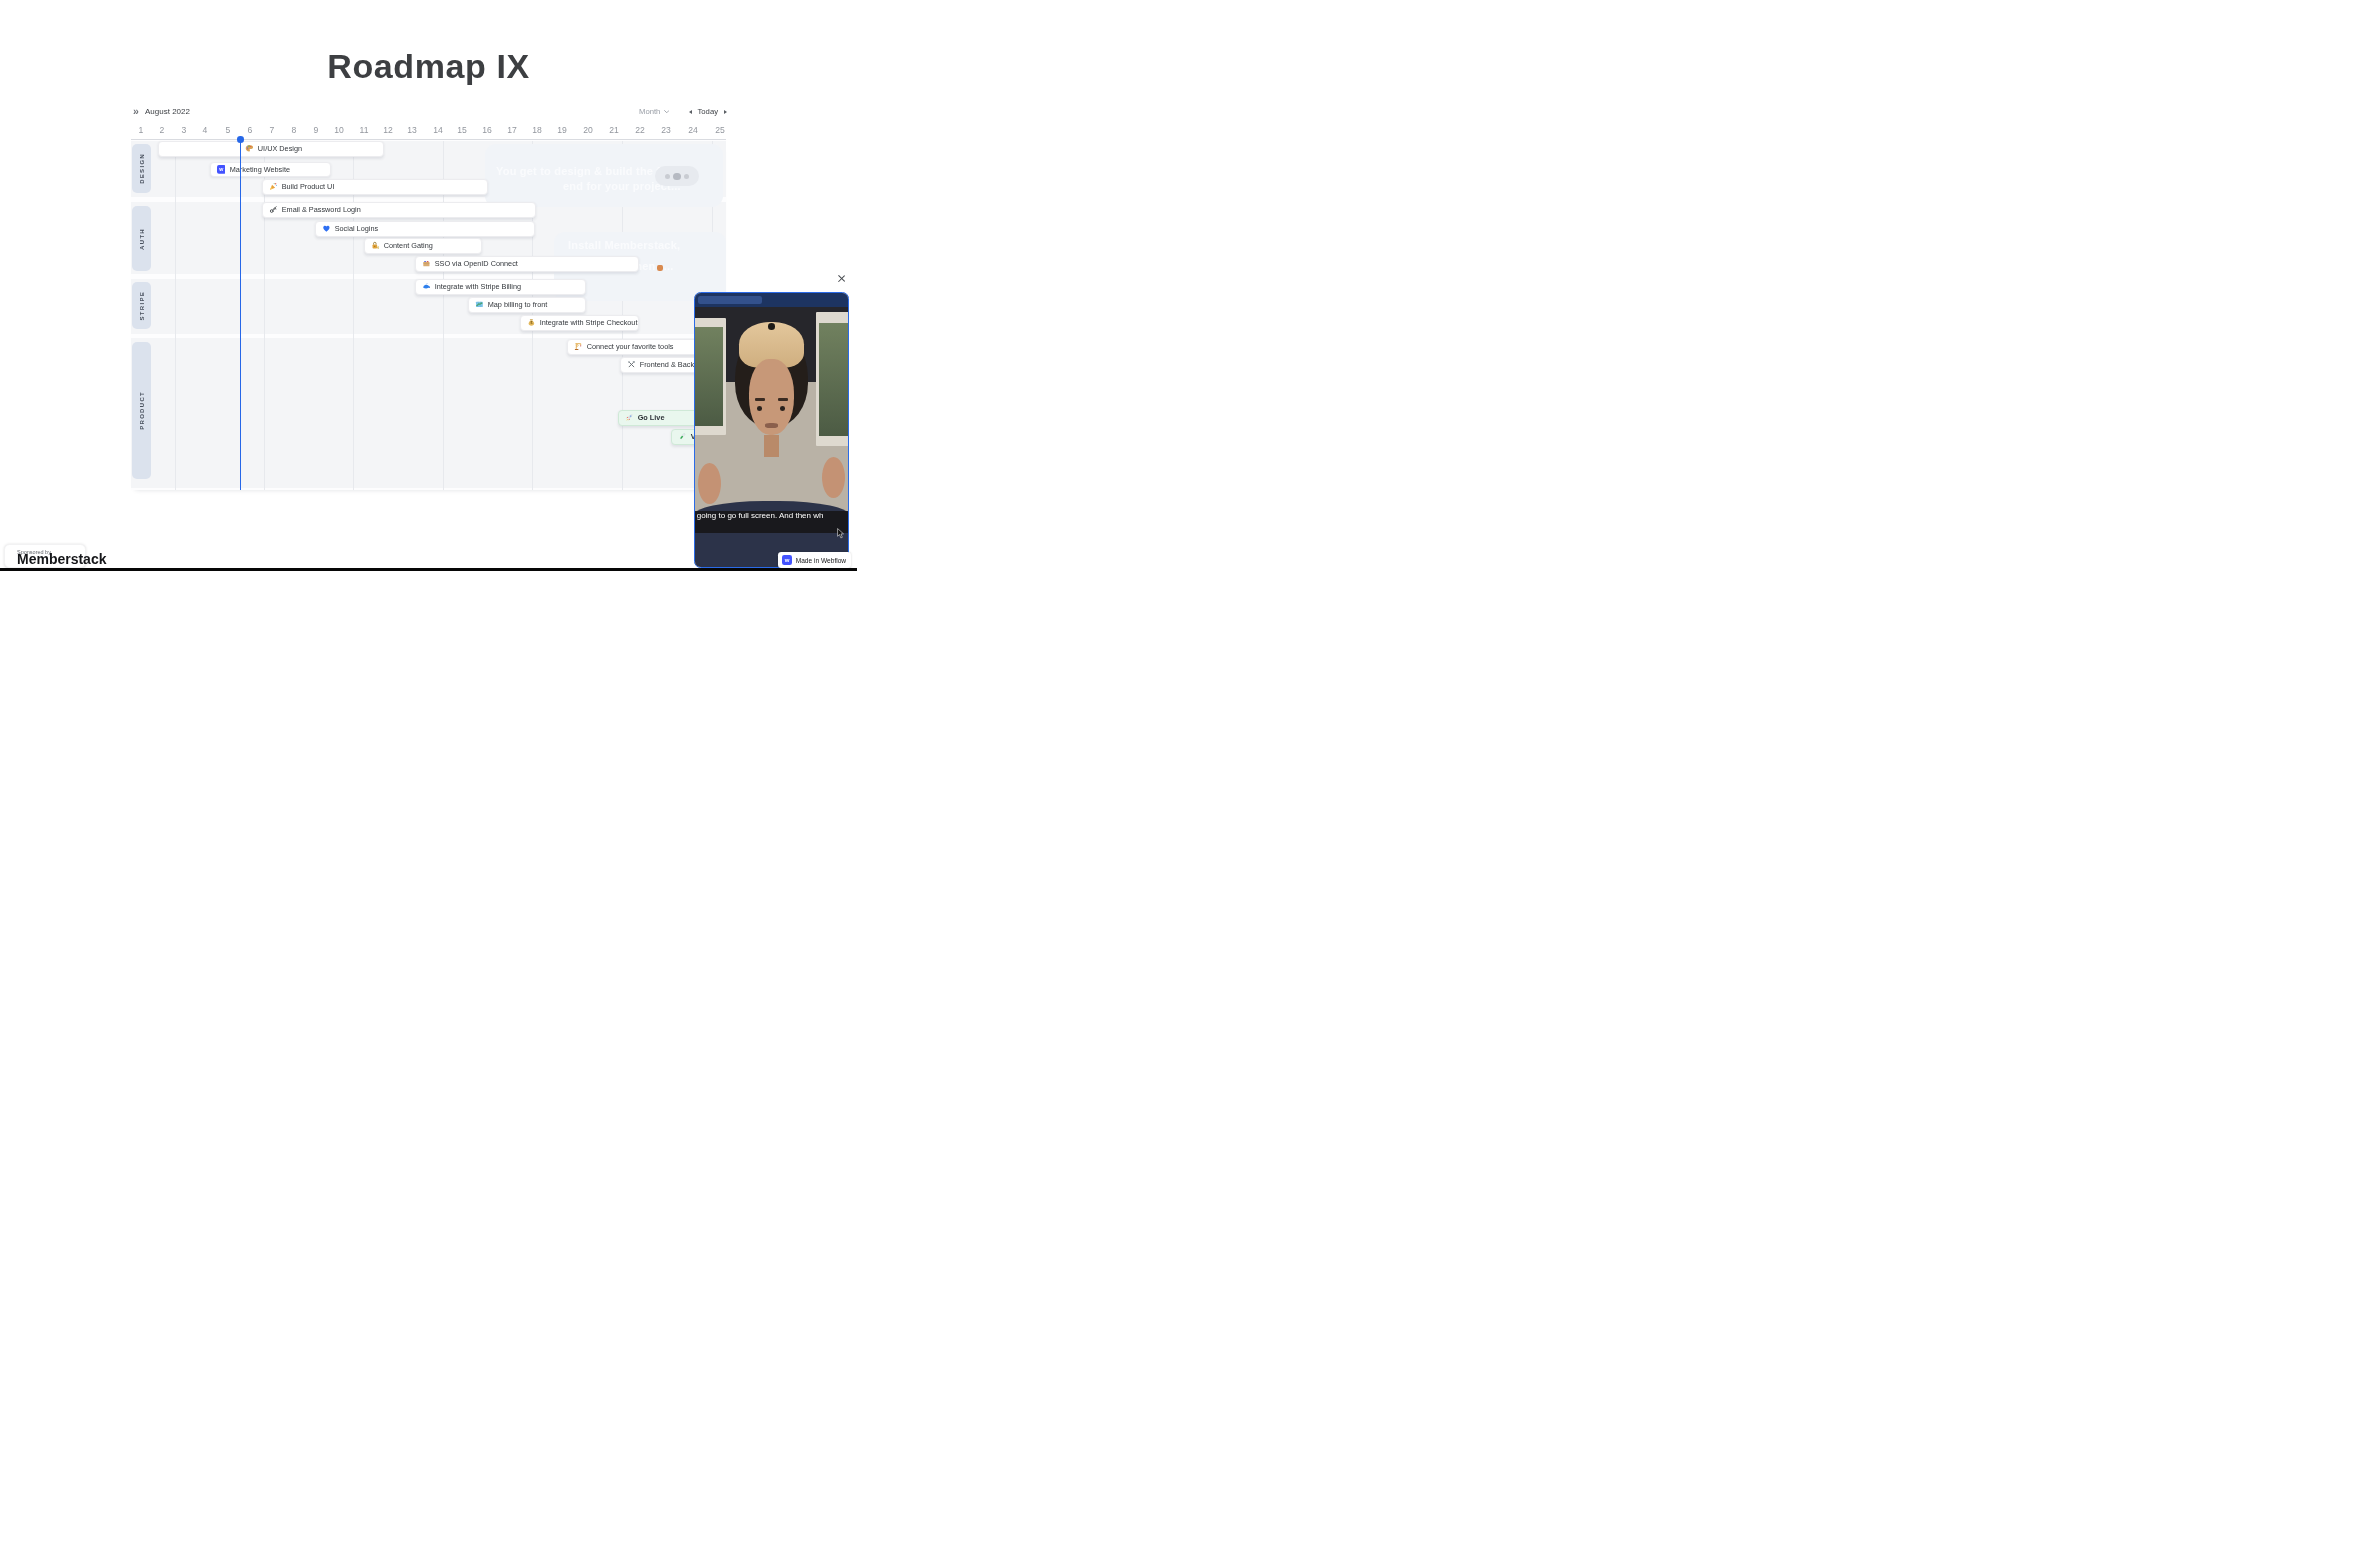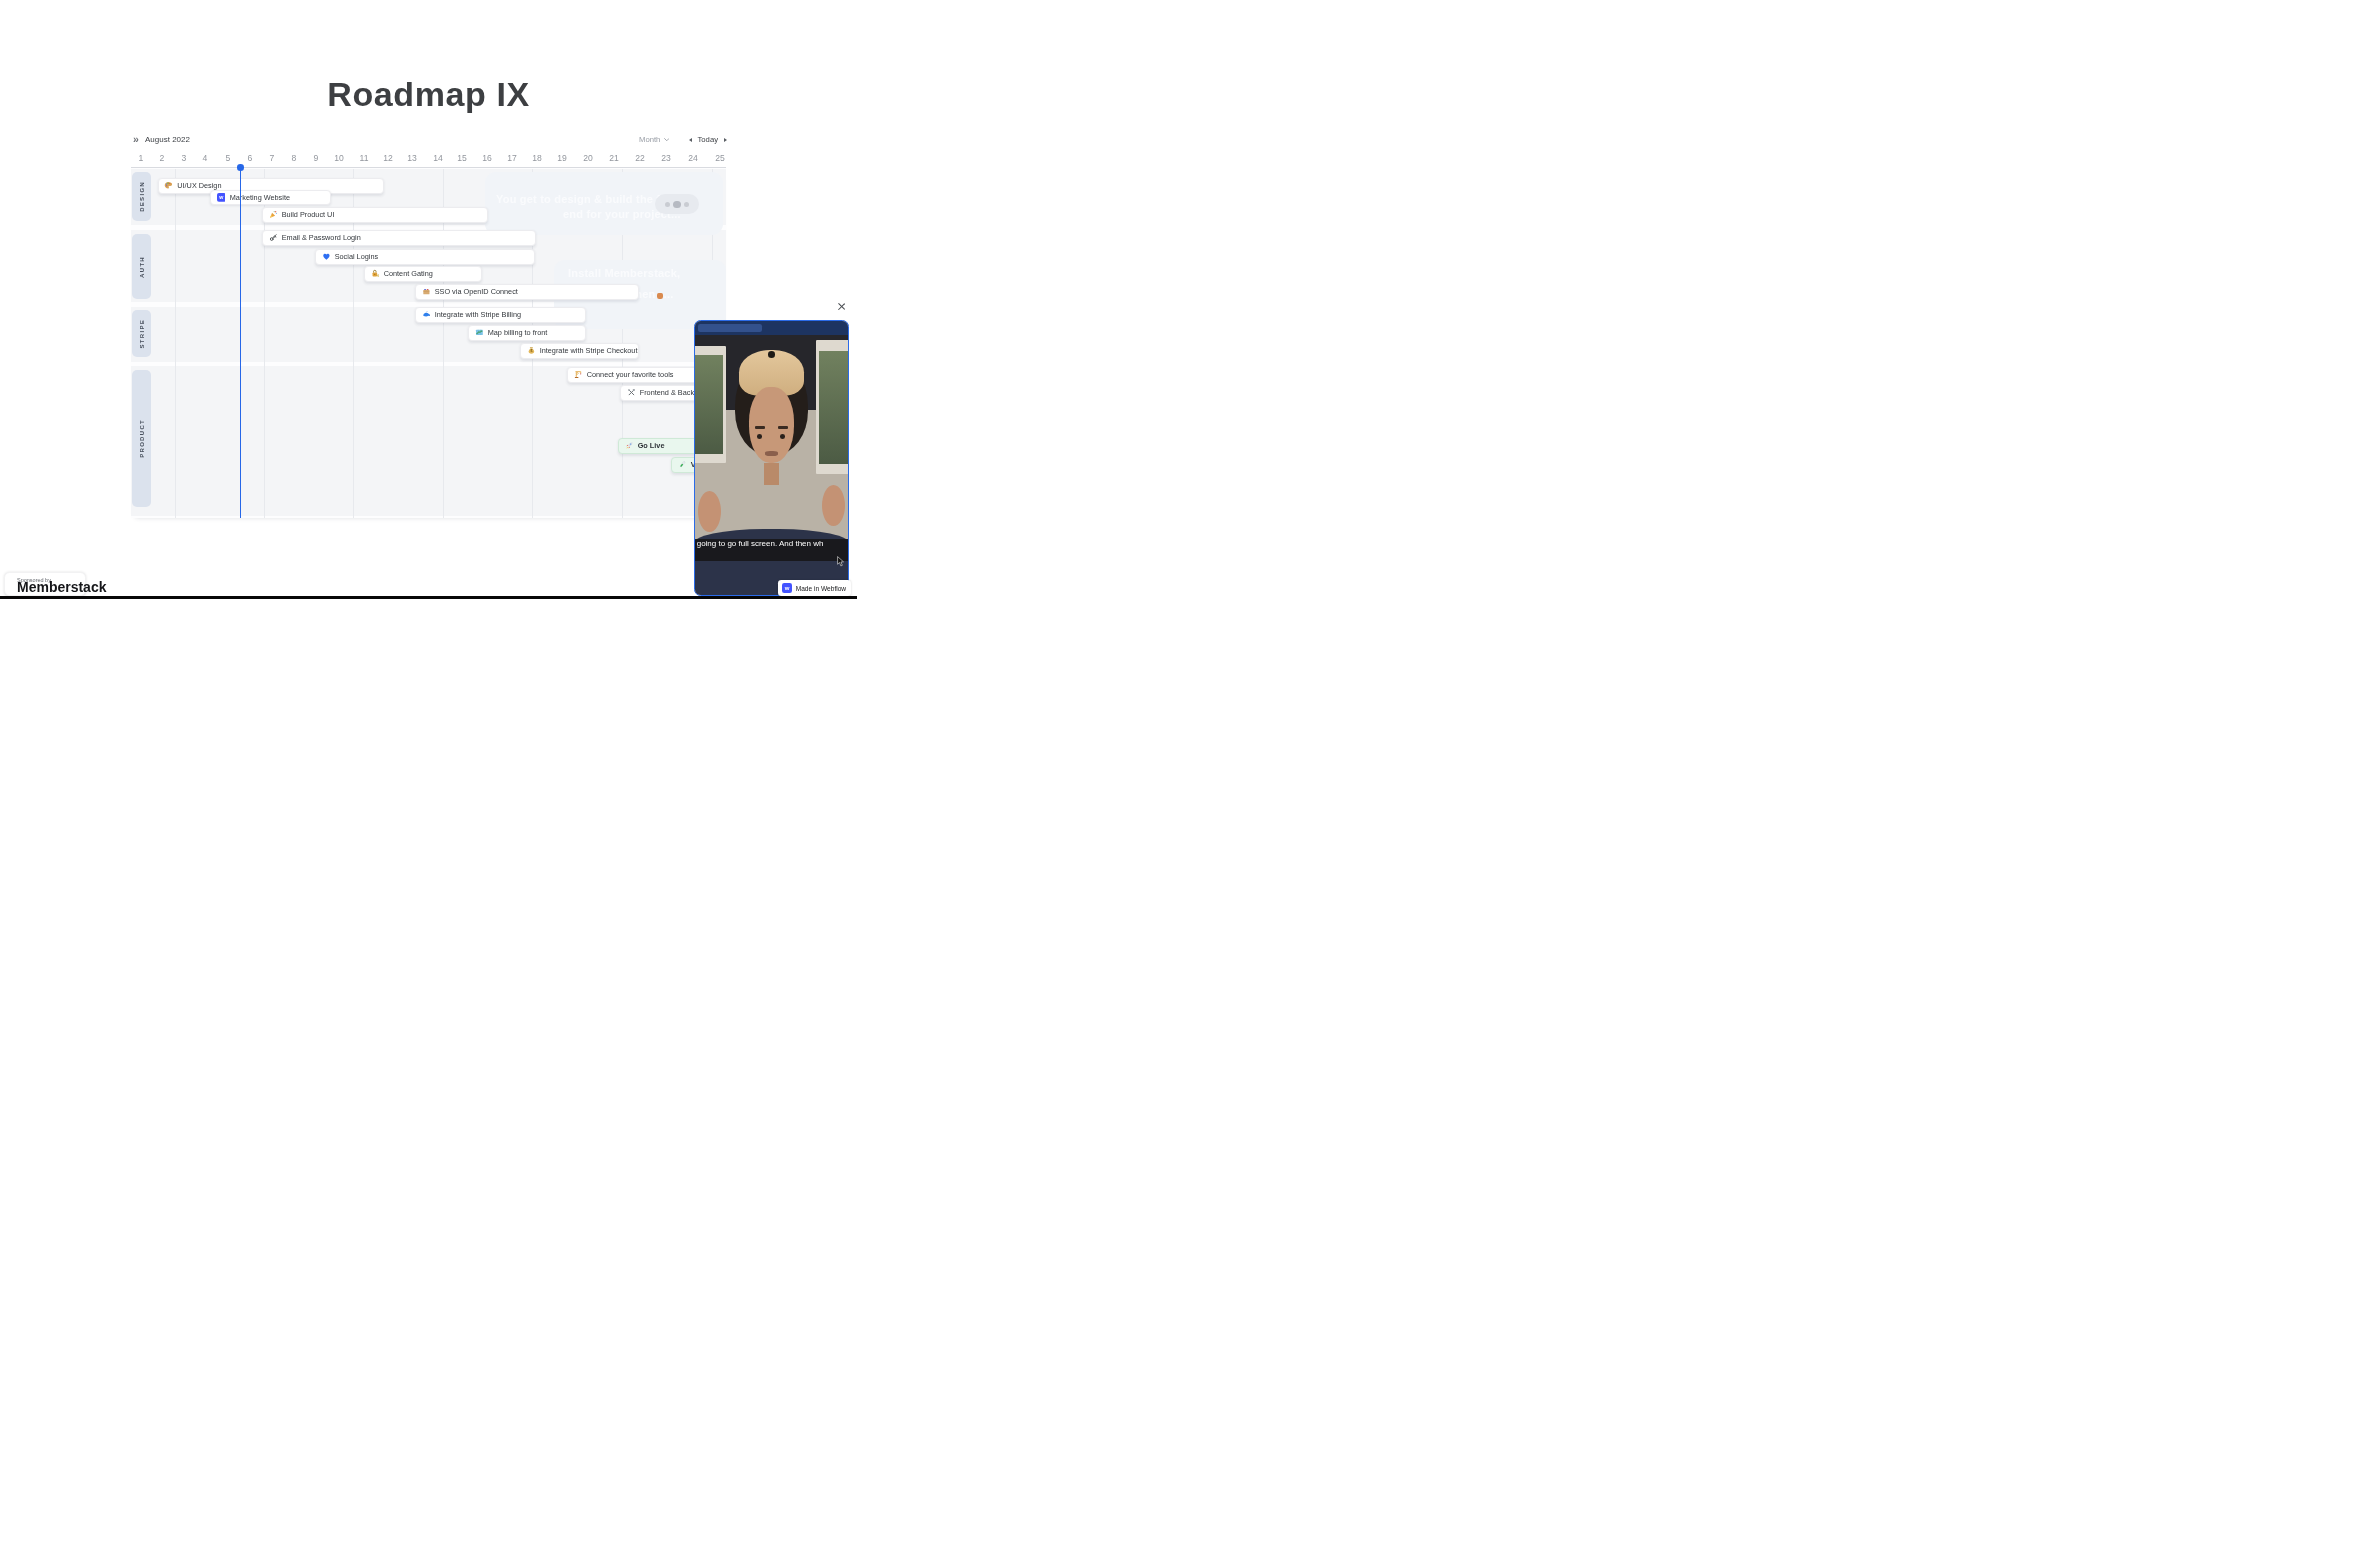--- a/index.html
+++ b/index.html
@@ -1,17 +1,17 @@
 <!DOCTYPE html>
 <html style="font-size:8.8px"><head>
 <meta charset="utf-8">
 <style>
   html,body{margin:0;padding:0;background:#fff;}
   #stage{position:relative;width:857px;height:571px;background:#fff;overflow:hidden;
-         font-family:"Liberation Sans","DejaVu Sans",sans-serif;margin-top:28px;}
+         font-family:"Liberation Sans","DejaVu Sans",sans-serif;}
   .abs{position:absolute;}
   
   #page-title{left:0;top:47px;width:100%;text-align:center;font-size:34px;font-weight:700;
               color:#3d3f42;letter-spacing:0.6px;}
   
   #collapse-btn{left:133px;top:105px;font-size:10.5px;color:#6e7176;cursor:pointer;font-weight:700;}
   #month-label{left:145px;top:107px;font-size:8px;color:#3b3e43;font-weight:500;}
   #view-selector{left:639px;top:107px;font-size:7.7px;color:#989da5;cursor:pointer;display:flex;align-items:center;gap:3.3px;}
   #view-chevron{width:5.5px;height:3.3px;margin-top:1.1px;}
   #today-nav{left:689px;top:107px;display:flex;align-items:center;gap:5.5px;cursor:pointer;}
@@ -171,21 +171,21 @@
       </div>
       <div class="group-block" style="top: 66px; height: 65px; background: rgb(219, 226, 237);">
         <span>AUTH</span>
       </div>
       <div class="group-block" style="top: 142px; height: 47px; background: rgb(219, 226, 237);">
         <span>STRIPE</span>
       </div>
       <div class="group-block" style="top: 202px; height: 137px; background: rgb(219, 226, 237);">
         <span>PRODUCT</span>
       </div>
-      <div class="task-bar" style="left: 26.6px; width: 226px; top: 10px;">
+      <div class="task-bar" style="left: 26.6px; width: 226px; top: 1px; justify-content: center;">
         <span class="task-icon">
           <svg viewBox="0 0 16 16">
             <path d="M8 1.8C4.1 1.8 1.3 4.4 1.3 7.7c0 3.2 2.8 5.8 6.2 5.8 1 0 1.6-.6 1.6-1.3 0-.4-.2-.7-.4-1-.2-.3-.4-.6-.4-1 0-.7.6-1.3 1.5-1.3h1.8c1.9 0 3.1-1.3 3.1-3.1C14.7 3.5 11.7 1.8 8 1.8z" fill="#d9a456"></path>
             <circle cx="4.6" cy="5.6" r="1" fill="#4285f4"></circle>
             <circle cx="7.3" cy="3.9" r="1" fill="#34a853"></circle>
             <circle cx="10.6" cy="4.6" r="1" fill="#ea4335"></circle>
             <circle cx="4.9" cy="8.7" r="1" fill="#8e44ad"></circle>
           </svg>
         </span>
         <span>UI/UX Design</span>

